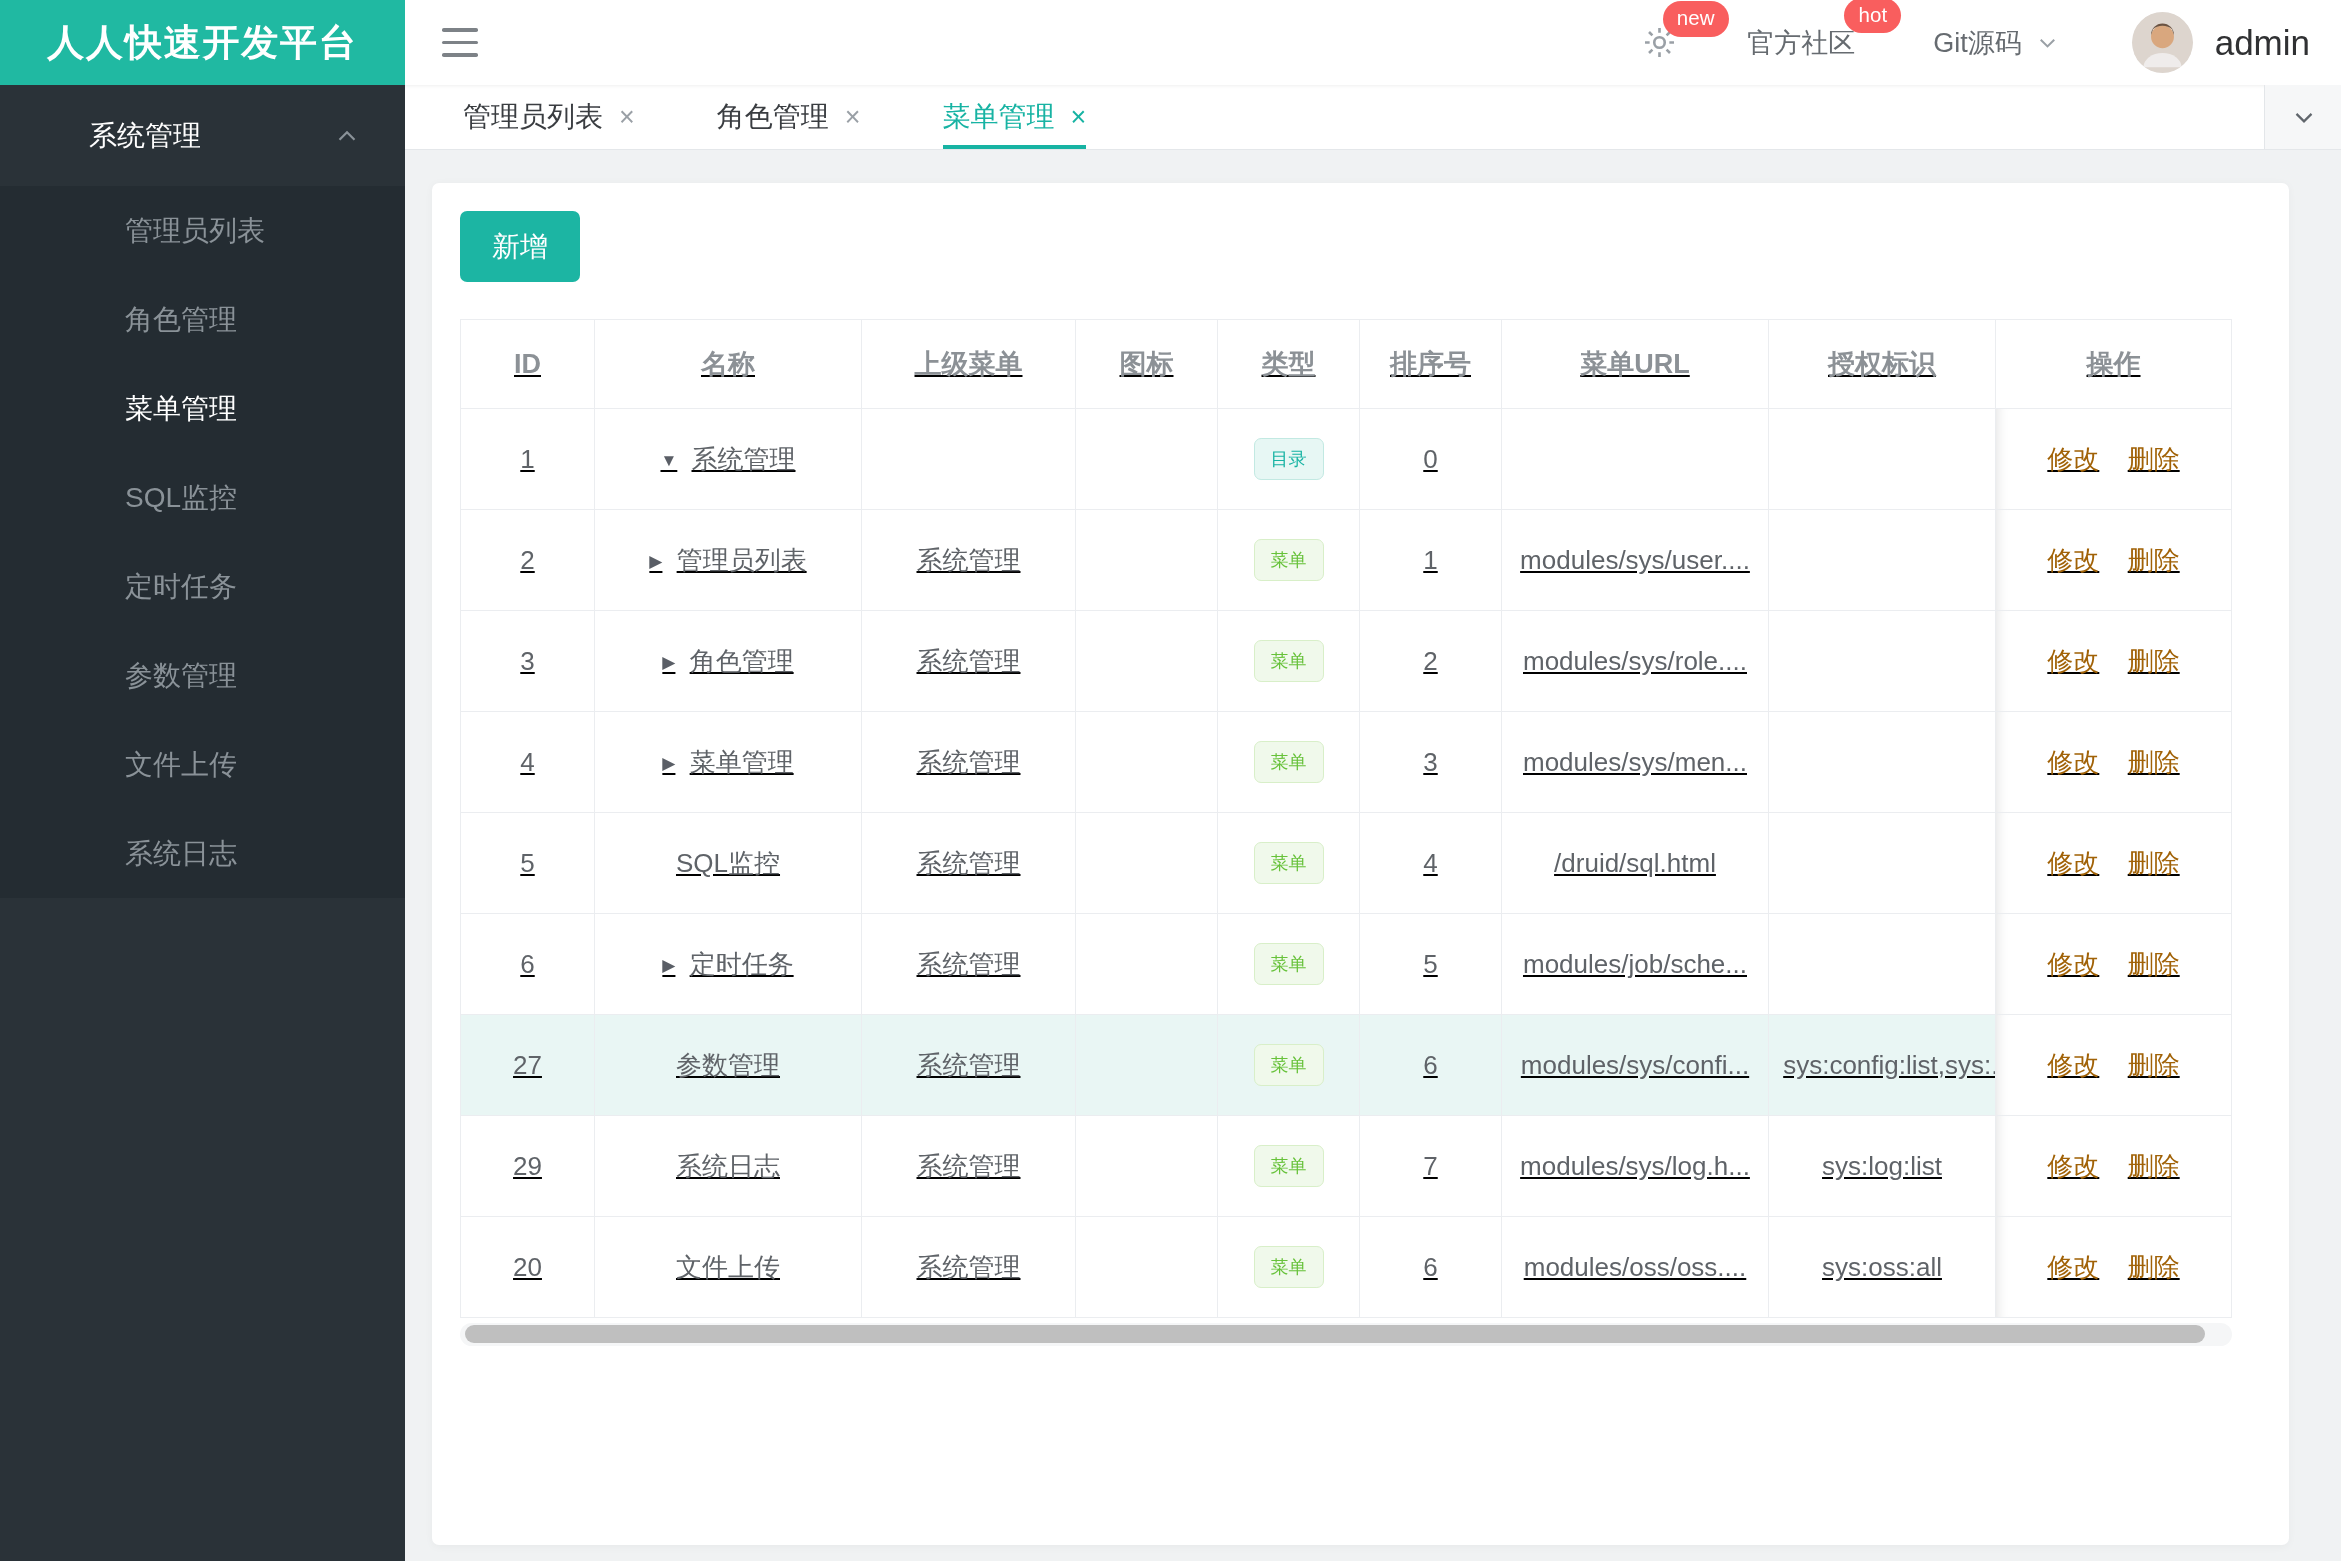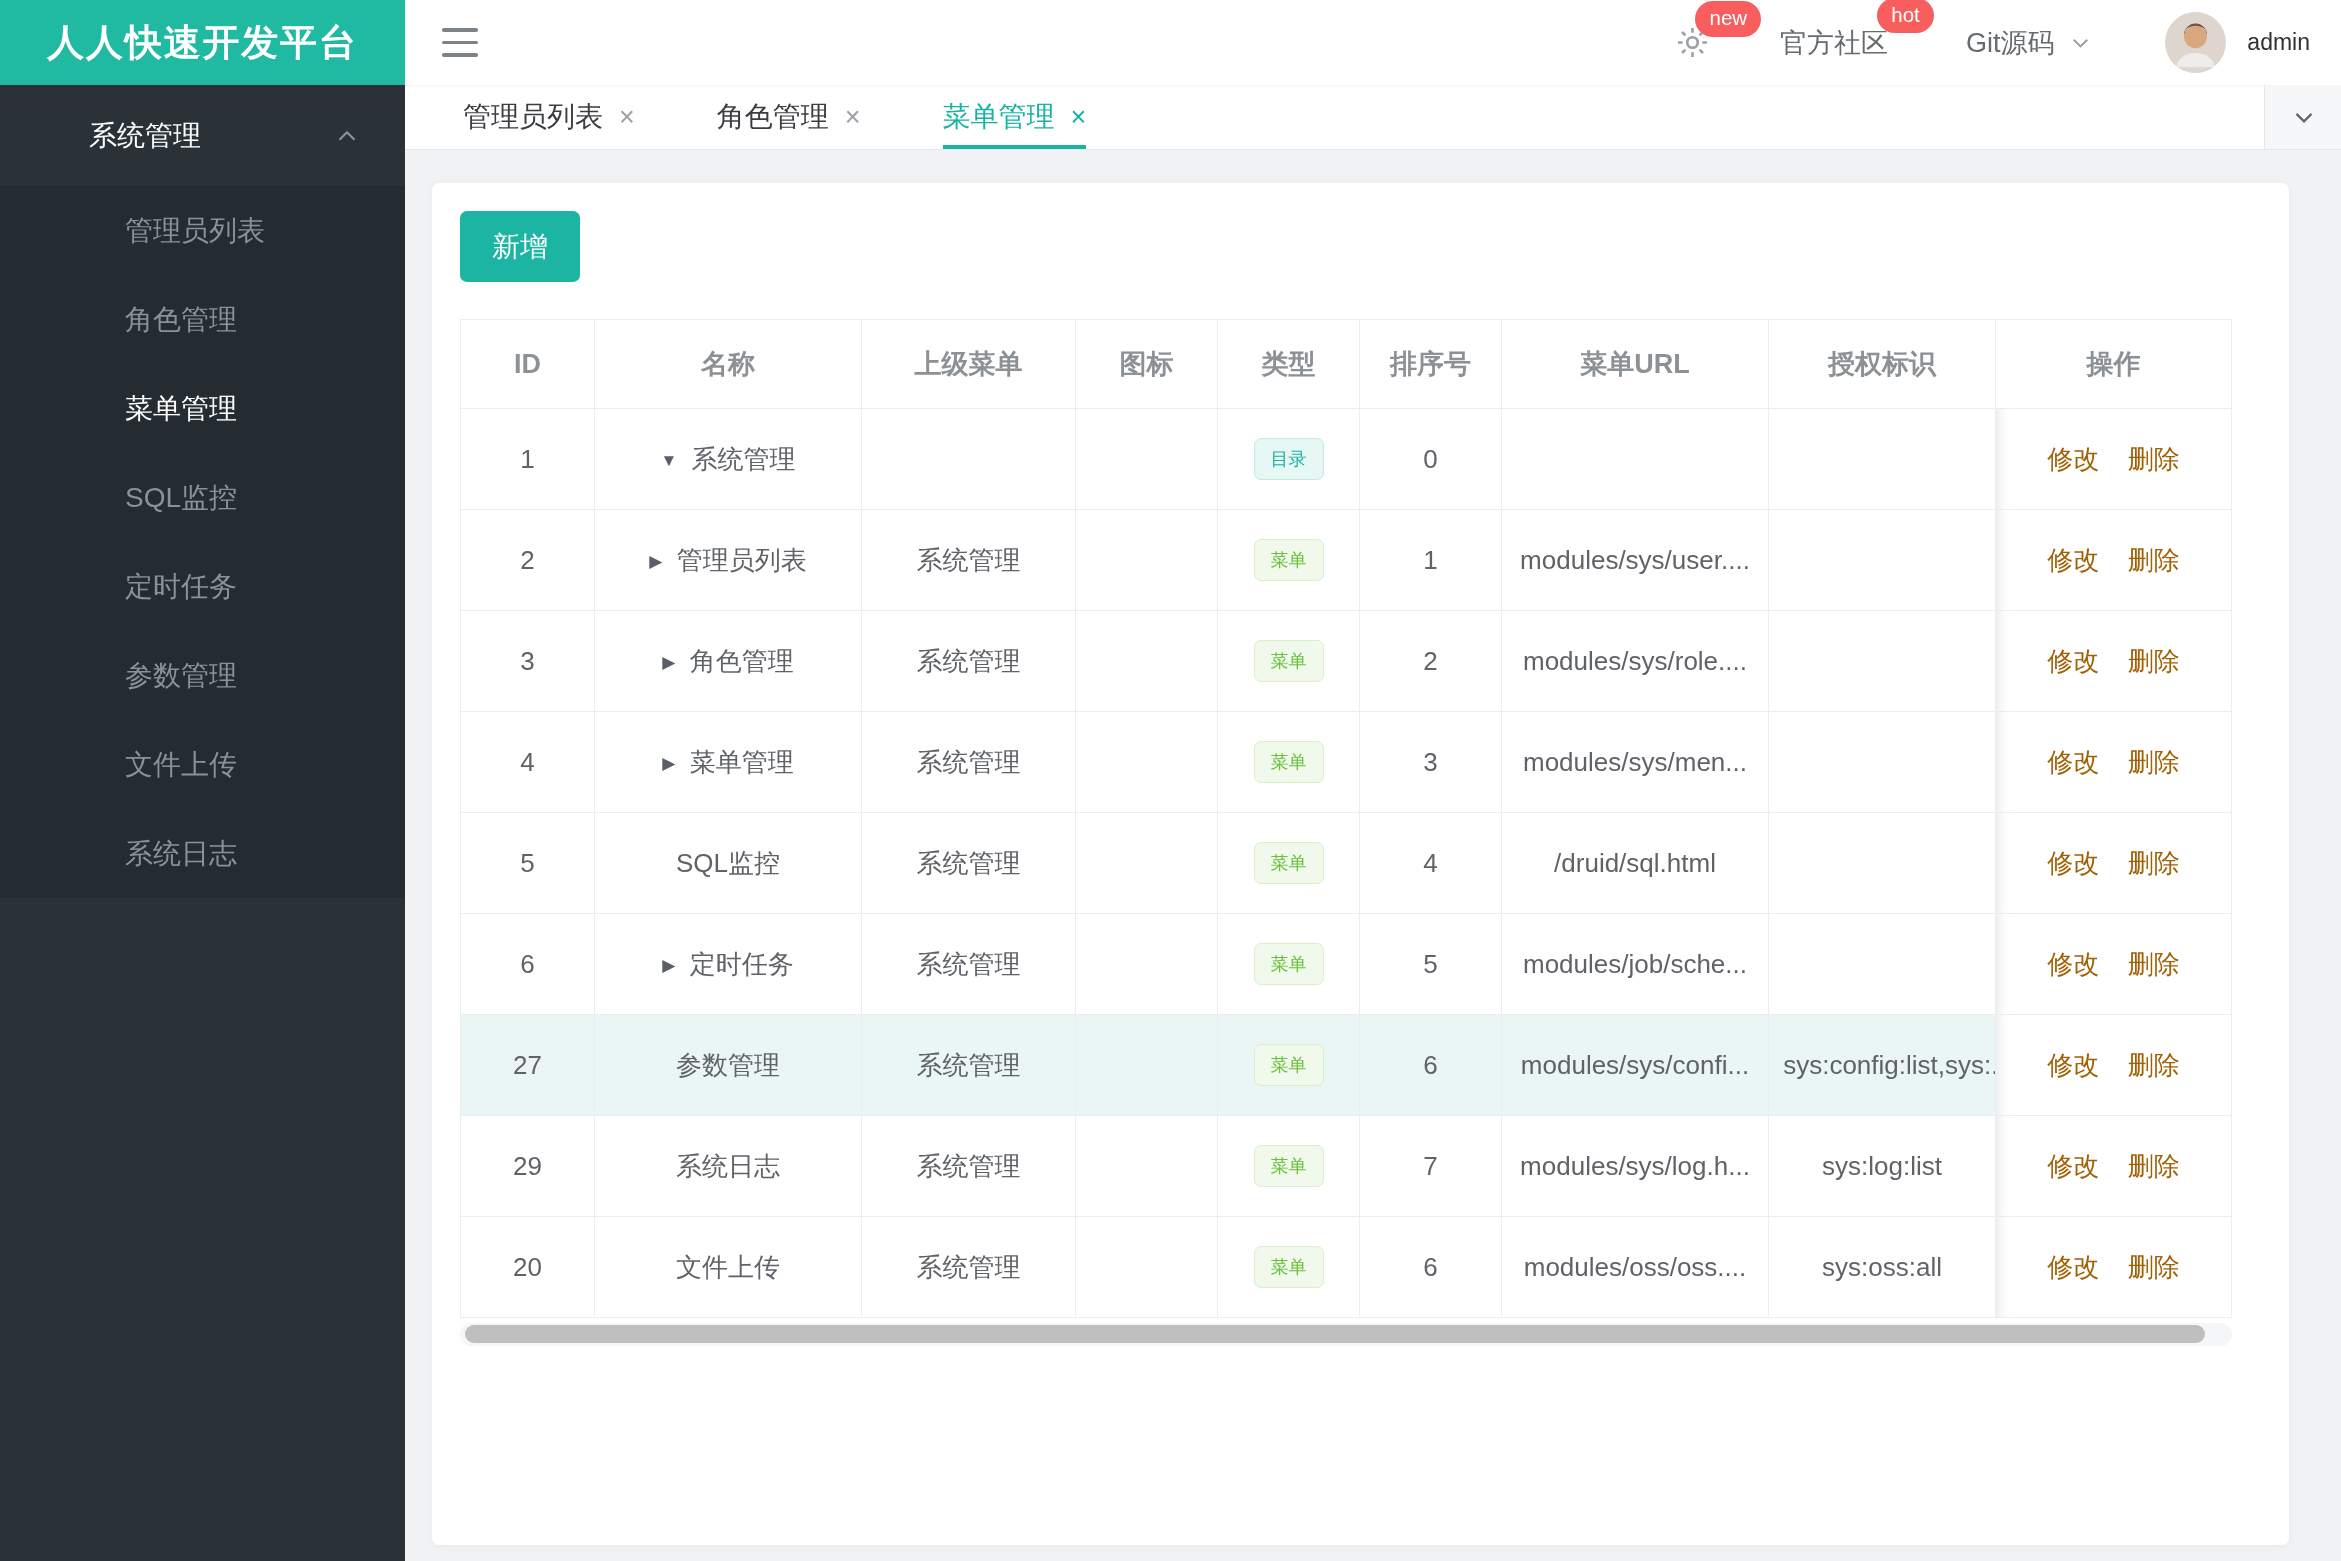--- a/index.html
+++ b/index.html
@@ -29,21 +29,21 @@
   .topbar-right { margin-left:auto; display:flex; align-items:center; padding-right:32px; }
   .tb-item { position:relative; display:flex; align-items:center; color:#666b70; font-size:27px; cursor:pointer; }
   .gear-wrap { margin-right:69px; }
   .badge-pill { position:absolute; top:-23px; left:21.4px; background:#f95e5e; color:#fff; font-size:20.5px;
                 line-height:1; padding:7.1px 14.2px 8px; border-radius:18px; white-space:nowrap; }
   .community-wrap { margin-right:78px; }
   .community-wrap .badge-pill { left:auto; right:-46px; top:-27px; }
   .git-wrap { margin-right:71px; }
   .git-wrap svg { margin-left:12.5px; }
   .avatar { width:61px; height:61px; border-radius:50%; overflow:hidden; background:#e8e4e1; margin-right:21.4px; cursor:pointer; flex:none; }
-  .username { color:#303133; font-size:23px; cursor:pointer; }
+  .username { color:#303133; font-size:35px; cursor:pointer; }
 
   
   .tabbar { position:absolute; left:405px; top:85px; right:0; height:65px; background:#fff;
             border-bottom:0.9px solid #e4e7ea; box-shadow: inset 0 3.6px 4.5px -3.6px rgba(0,0,0,0.10);
             display:flex; align-items:stretch; z-index:3; }
   .tab-list { display:flex; align-items:stretch; flex:1; padding-left:58px; }
   .tab { position:relative; display:flex; align-items:center; margin-right:82px; cursor:pointer; font-size:28px; color:#3a3d41; }
   .tab .tab-close { margin-left:16px; color:#9aa0a6; font-size:27px; }
   .tab.active { color:#17b3a3; }
   .tab.active .tab-close { color:#17b3a3; }
@@ -51,21 +51,21 @@
   .tab-collapse { width:78px; border-left:0.9px solid #e3e6e9; background:#f6f7f8; display:flex; align-items:center; justify-content:center; cursor:pointer; }
 
   
   .content { position:absolute; left:405px; top:150px; right:0; bottom:0; background:#f0f2f3; }
   .card { margin:33px 53px 17px 27px; height:1362px; background:#fff; border-radius:7.1px;
           box-shadow:0 1.8px 9px rgba(0,0,0,0.04); padding:28px; }
   .btn-add { display:inline-block; width:120px; height:71px; background:#1cb5a3; color:#fff; border:none;
              border-radius:7.1px; font-size:28px; font-family:inherit; cursor:pointer; margin-bottom:37px; }
 
   
-  table { width:1772px; border-collapse:collapse; table-layout:fixed; }
+  table { width:1772px; border-collapse:collapse; table-layout:fixed;text-decoration:underline; }
   th, td { border:0.9px solid #ebedf0; text-align:center; white-space:nowrap; overflow:hidden; padding:0 14.2px; }
   th { height:89px; color:#8c9196; font-size:27px; font-weight:600; background:#fff; }
   td { height:101px; color:#5f6368; font-size:26px; background:#fff; }
   td.name .arrow { font-size:17px; margin-right:14.2px; color:#5a5e66; vertical-align:1.8px; }
   .type-badge { display:inline-block; line-height:1; padding:10.7px 16px 11.6px; border-radius:7.1px; font-size:18px; }
   .type-dir  { color:#17b3a3; background:#e7f7f4; border:0.9px solid #c2e9e2; }
   .type-menu { color:#67c23a; background:#f0f9eb; border:0.9px solid #d8efc8; }
   td.op { box-shadow: inset 12.5px 0 12.5px -12.5px rgba(0,0,0,0.14); }
   td.op a { color:#a16207; text-decoration:none; margin:0 14.2px; cursor:pointer; }
   tr.row-highlight td { background:#e9f6f4; }

